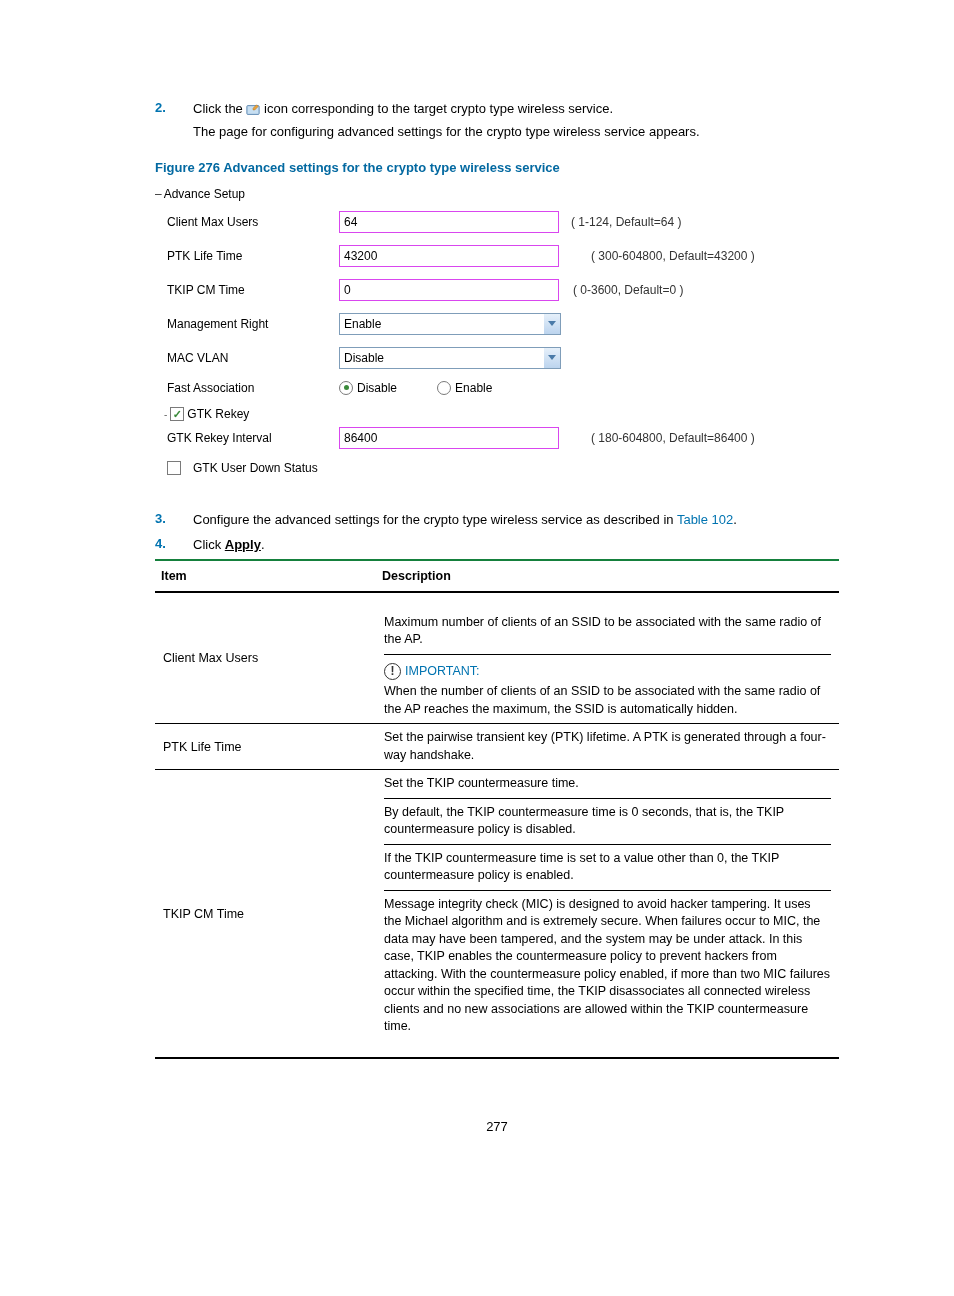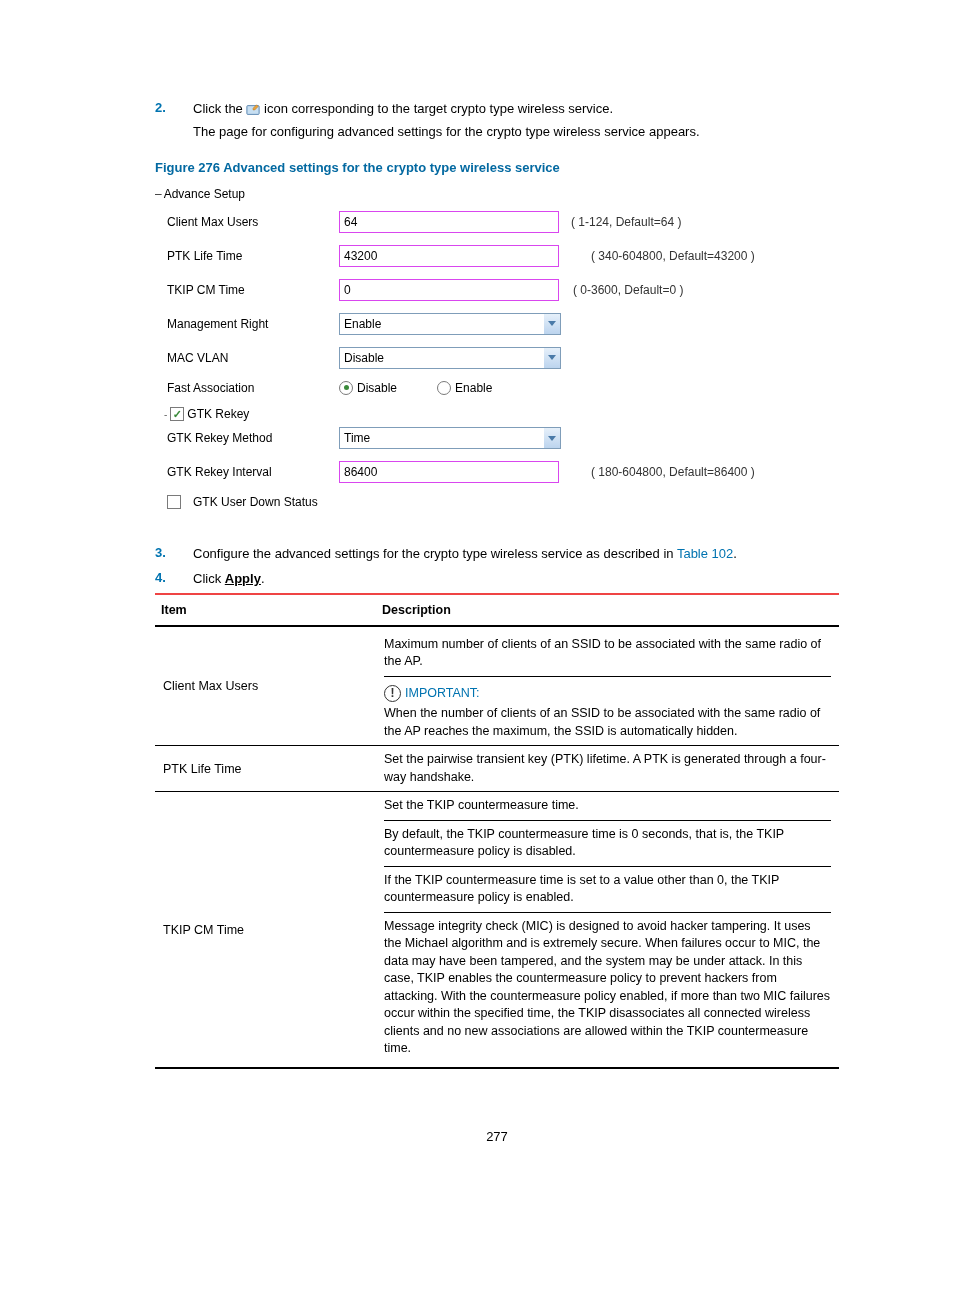--- a/index.html
+++ b/index.html
@@ -161,21 +161,21 @@
   }
   table.config {
     width: 100%;
     border-collapse: collapse;
     font-size: 12.5px;
   }
   table.config thead th {
     text-align: left;
     font-weight: bold;
     padding: 8px 6px;
-    border-top: 2px solid #ef4444;
+    border-top: 2px solid #15803d;
     border-bottom: 2px solid #000;
   }
   table.config td {
     vertical-align: middle;
     padding: 5px 8px;
   }
   table.config .item-col {
     width: 205px;
     border-bottom: 1px solid #000;
   }
@@ -259,21 +259,21 @@
 
     <div class="form-row">
       <div class="form-label">Client Max Users</div>
       <input class="text-input" value="64" style="">
       <div class="range-hint" style="">( 1-124, Default=64 )</div>
     </div>
 
     <div class="form-row">
       <div class="form-label">PTK Life Time</div>
       <input class="text-input" value="43200" style="">
-      <div class="range-hint" style="margin-left:20px">( 340-604800, Default=43200 )</div>
+      <div class="range-hint" style="margin-left:20px">( 300-604800, Default=43200 )</div>
     </div>
 
     <div class="form-row">
       <div class="form-label">TKIP CM Time</div>
       <input class="text-input" value="0" style="">
       <div class="range-hint" style="margin-left:2px">( 0-3600, Default=0 )</div>
     </div>
 
     <div class="form-row">
       <div class="form-label">Management Right</div>
@@ -317,31 +317,20 @@
 
     <div class="fieldset-sim">
       <div class="fieldset-legend">
         <span style="font-size:10px;color:#666">-</span>
         <span class="checkbox">
             <span class="check-mark">✓</span>
           </span>
         <span>GTK Rekey</span>
       </div>
 
-      <div class="form-row">
-        <div class="form-label">GTK Rekey Method</div>
-        <div class="select-box">
-          <span>Time</span>
-          <span class="select-arrow">
-              <svg viewBox="0 0 8 5">
-                <path d="M0 0 L4 5 L8 0 Z" fill="#4a7aa8"></path>
-              </svg>
-            </span>
-        </div>
-      </div>
 
       <div class="form-row">
         <div class="form-label">GTK Rekey Interval</div>
         <input class="text-input" value="86400" style="">
         <div class="range-hint" style="margin-left:20px">( 180-604800, Default=86400 )</div>
       </div>
 
       <div class="form-row" style="padding-left:12px;">
         <span class="checkbox"></span>
         <span>GTK User Down Status</span>
@@ -367,38 +356,38 @@
   <table class="config">
     <thead>
       <tr>
         <th>Item</th>
         <th>Description</th>
       </tr>
     </thead>
     <tbody>
       <tr>
         <td class="item-col">Client Max Users</td>
-        <td class="desc-col" style="padding-top:4px;padding-bottom:0">
+        <td class="desc-col" style="padding-top:16px;padding-bottom:0">
           <div class="desc-inner">Maximum number of clients of an SSID to be associated with the same radio of the AP.</div>
           <div class="desc-inner">
             <div class="important-line">
               <span class="important-icon">!</span>
               <span>IMPORTANT:</span>
             </div>
             <div>When the number of clients of an SSID to be associated with the same radio of the AP reaches the maximum, the SSID is automatically hidden.</div>
           </div>
         </td>
       </tr>
       <tr>
         <td class="item-col">PTK Life Time</td>
         <td class="desc-col">Set the pairwise transient key (PTK) lifetime. A PTK is generated through a four-way handshake.</td>
       </tr>
       <tr class="last-row-bottom">
         <td class="item-col">TKIP CM Time</td>
-        <td class="desc-col" style="padding-top:0;padding-bottom:4px">
+        <td class="desc-col" style="padding-top:0;padding-bottom:16px">
           <div class="desc-inner">Set the TKIP countermeasure time.</div>
           <div class="desc-inner">By default, the TKIP countermeasure time is 0 seconds, that is, the TKIP countermeasure policy is disabled.</div>
           <div class="desc-inner">If the TKIP countermeasure time is set to a value other than 0, the TKIP countermeasure policy is enabled.</div>
           <div class="desc-inner">Message integrity check (MIC) is designed to avoid hacker tampering. It uses the Michael algorithm and is extremely secure. When failures occur to MIC, the data may have been tampered, and the system may be under attack. In this case, TKIP enables the countermeasure policy to prevent hackers from attacking. With the countermeasure policy enabled, if more than two MIC failures occur within the specified time, the TKIP disassociates all connected wireless clients and no new associations are allowed within the TKIP countermeasure time.</div>
         </td>
       </tr>
     </tbody>
   </table>
 
   <div class="page-num">277</div>

